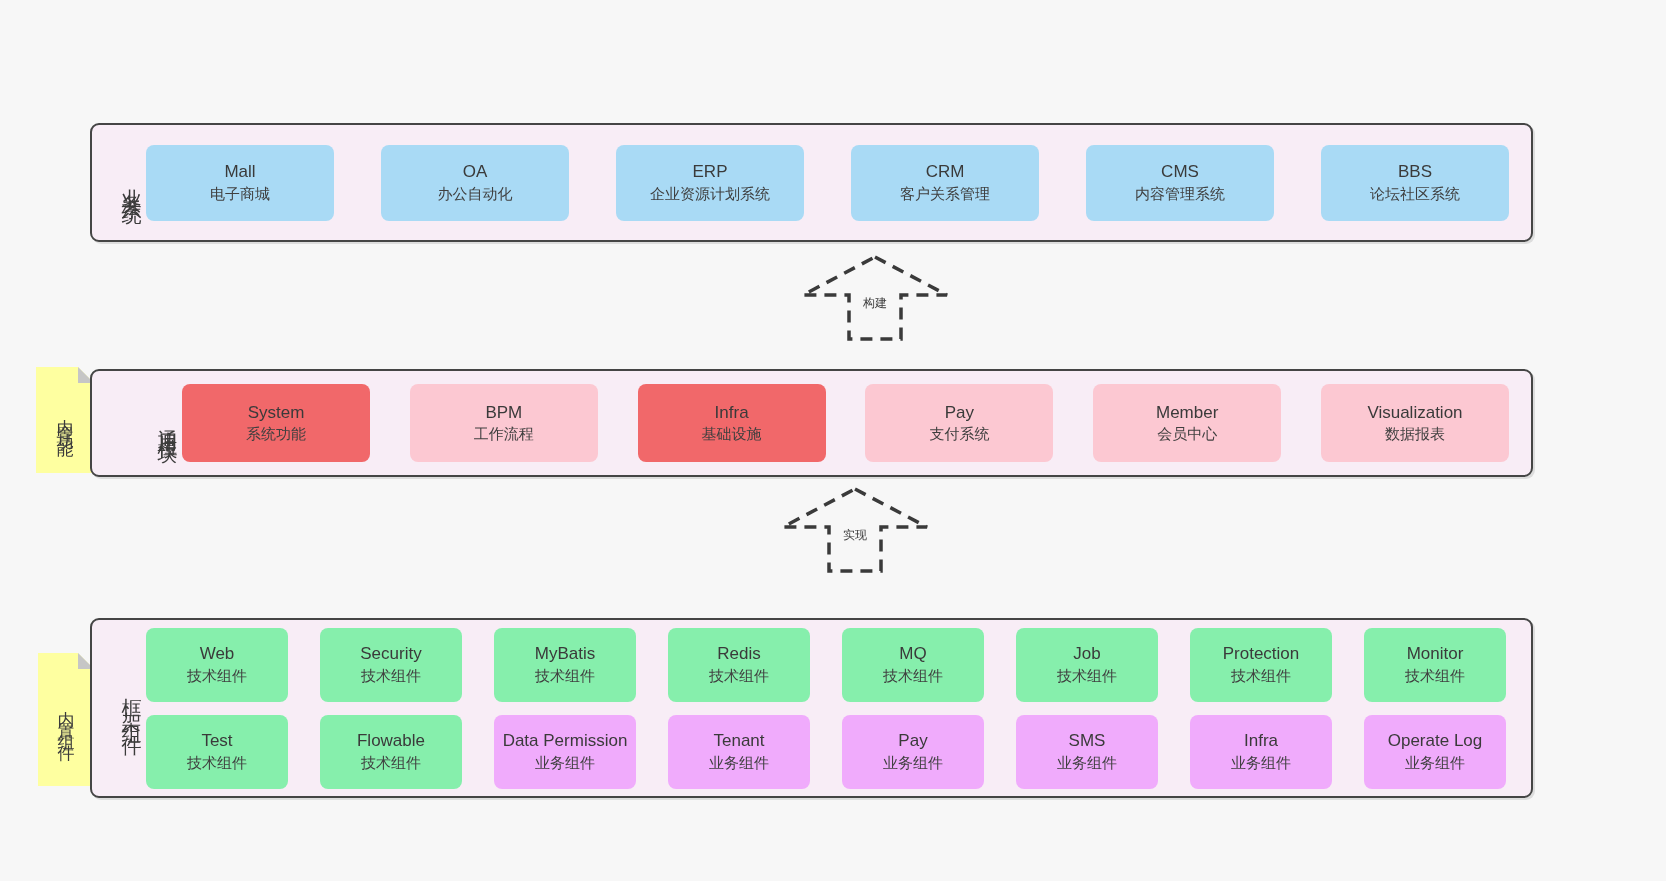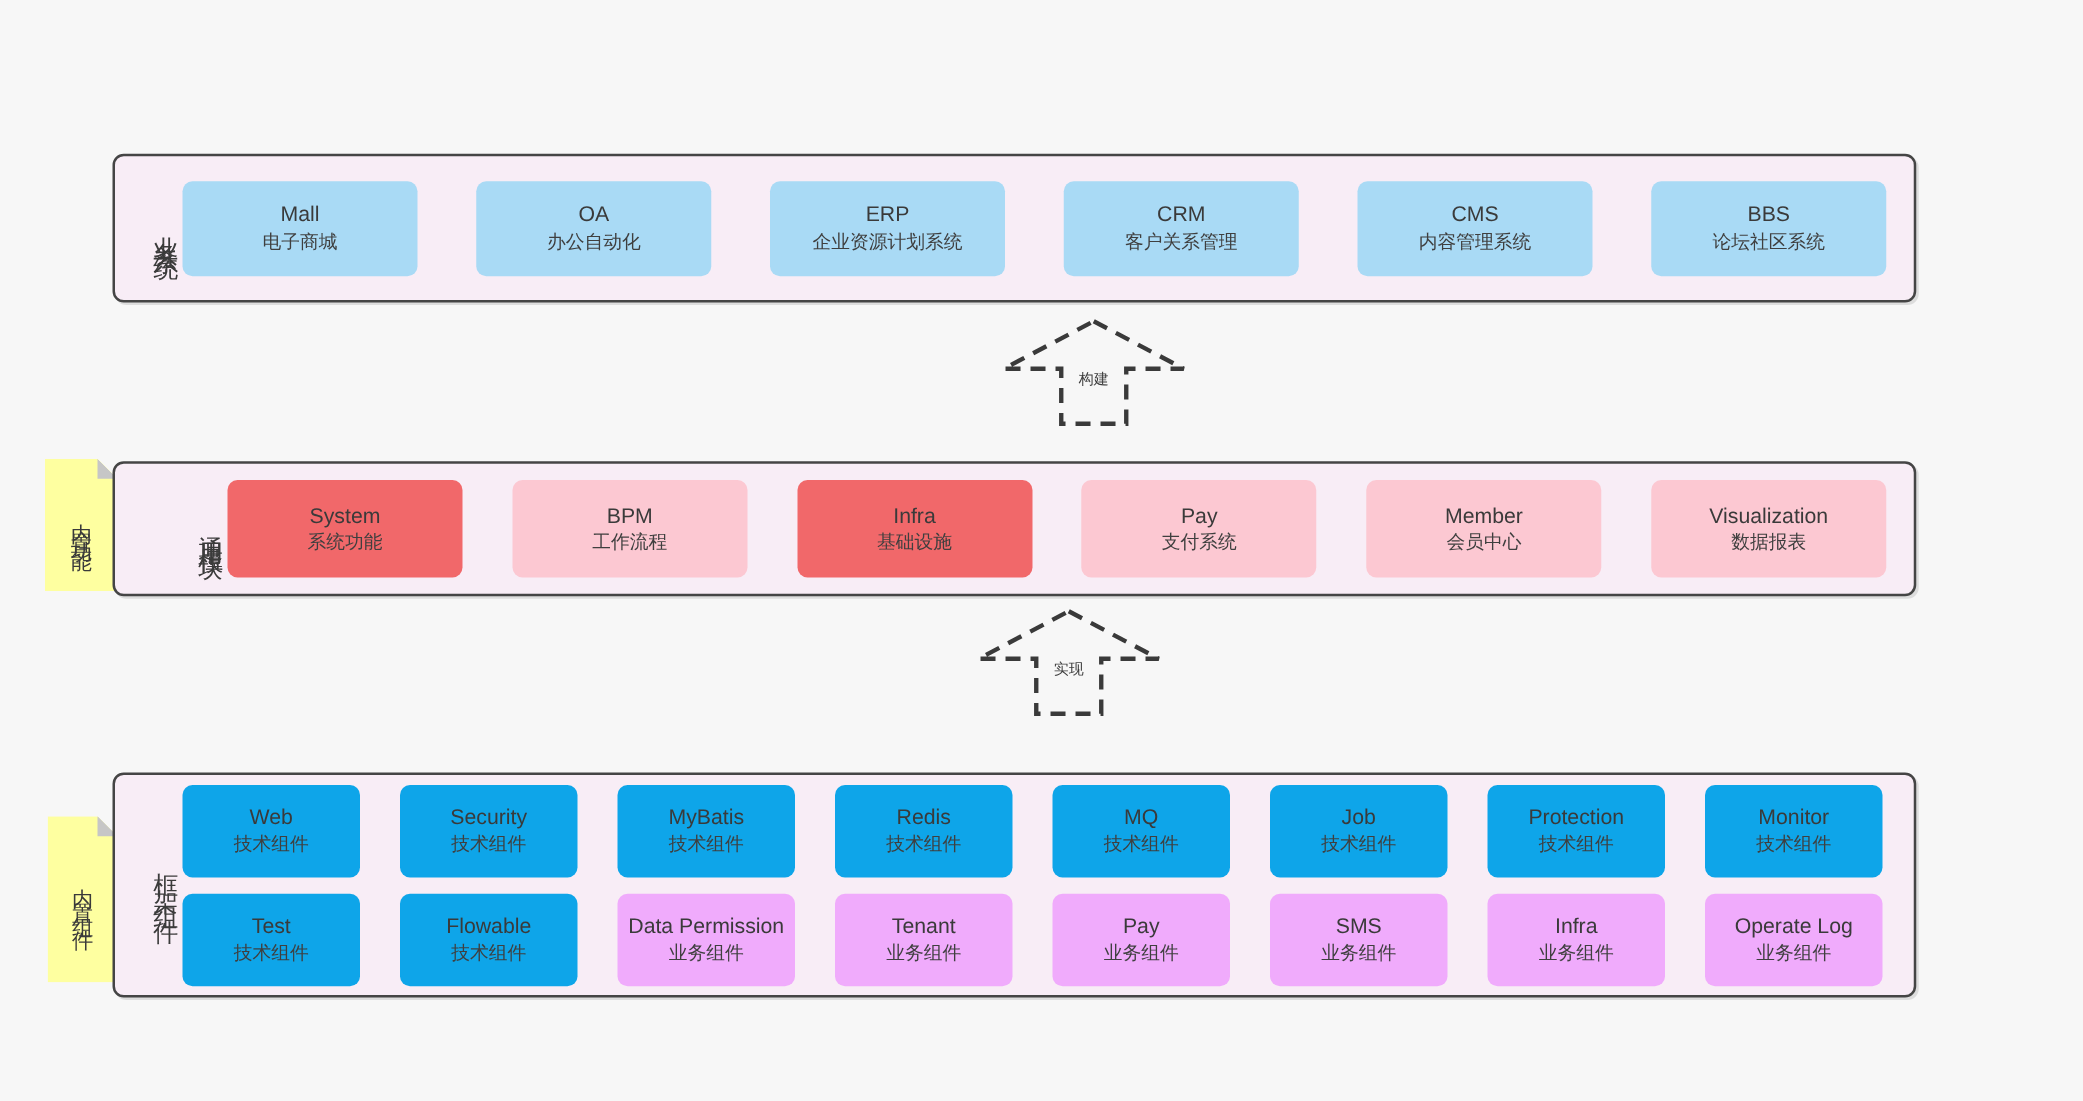--- a/index.html
+++ b/index.html
@@ -44,21 +44,21 @@
   }
   .box-wide{width:188px;height:76px;}
   .layer-mid .box-wide{height:78px;}
   .box-small{width:142px;height:74px;}
   .box-name{font-size:17px;color:#3a3a3a;}
   .box-desc{font-size:15px;color:#3f3f3f;}
 
   .c-blue{background:#a9daf5;}
   .c-red{background:#f1686a;}
   .c-pink{background:#fcc8d2;}
-  .c-green{background:#0ea5e9;}
+  .c-green{background:#86efac;}
   .c-lgreen{background:#f0abfc;}
 
   
   .sticky{
     position:absolute;background:#feffa0;z-index:1;
     clip-path:polygon(0 0,calc(100% - 16px) 0,100% 16px,100% 100%,0 100%);
     display:flex;align-items:center;justify-content:center;
     box-sizing:border-box;
   }
   .sticky1{left:36px;top:367px;width:58px;height:106px;}

